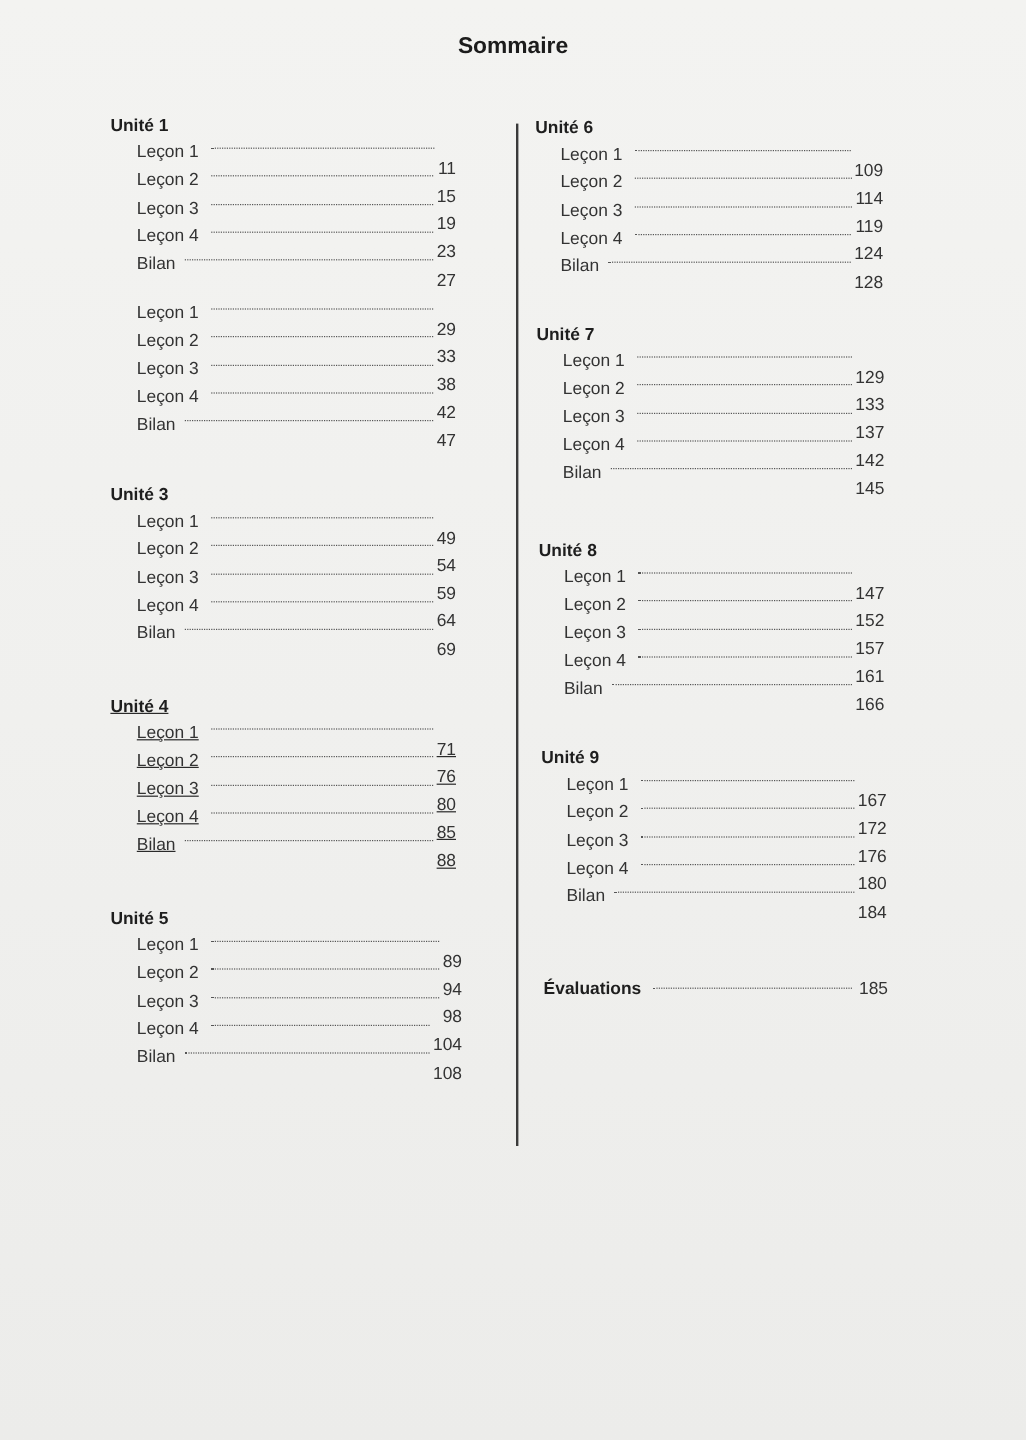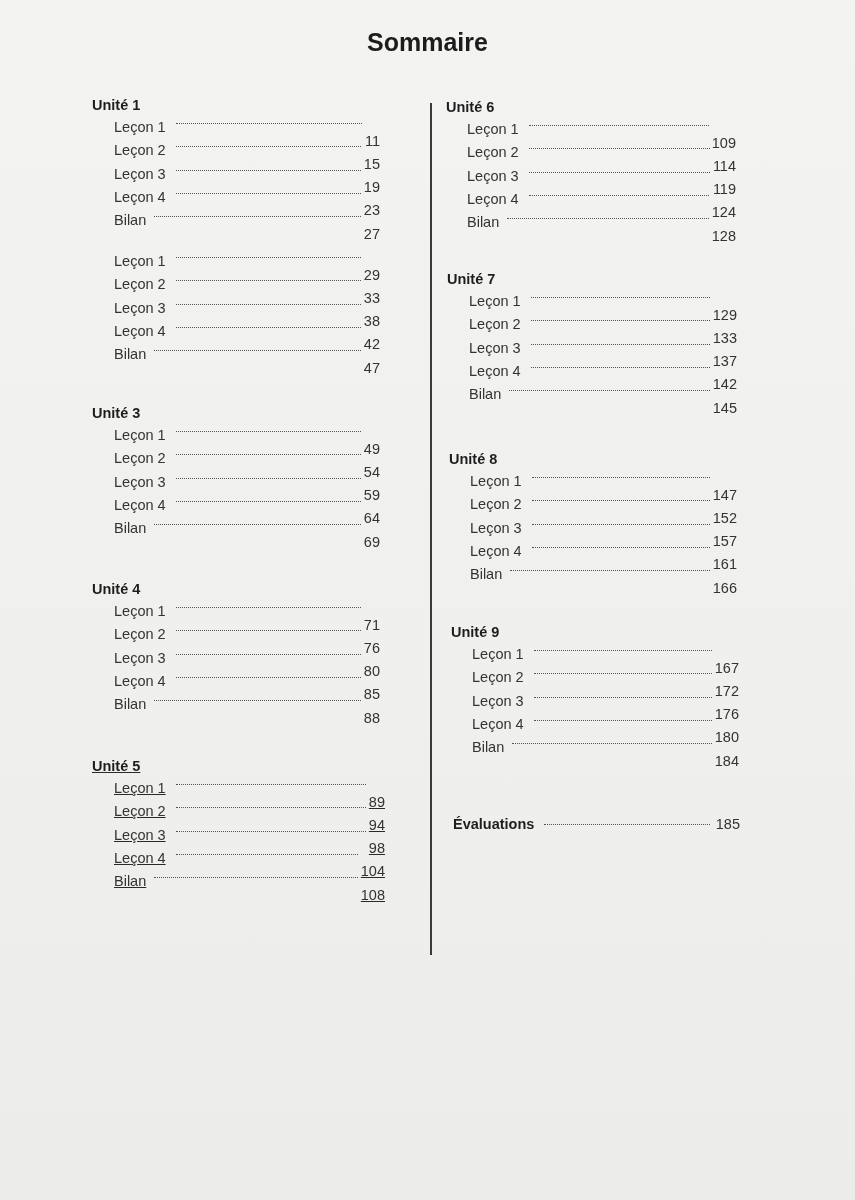--- a/index.html
+++ b/index.html
@@ -9,21 +9,21 @@
     font-family:"Liberation Sans", sans-serif;
     color:#2a2a2a;
     position:relative;
   }
   .page {
     position:absolute; left:0; top:0; width:855px; height:1200px;
     background: linear-gradient(180deg, #f3f3f1 0%, #f0f0ee 50%, #ececea 100%);
   }
   .title {
     position:absolute; top:28px; left:0; width:855px; text-align:center;
-    font-size:25px; font-weight:bold; color:#1c1c1c;
+    font-size:19px; font-weight:bold; color:#1c1c1c;
   }
   .divider {
     position:absolute; left:430px; top:103px; width:2px; height:852px;
     background:#3a3a3a;
   }
   .unit { position:absolute; }
   .unit-title {
     font-size:14.5px; font-weight:bold; color:#1e1e1e; height:22px; line-height:22px;
   }
   .entry {
@@ -138,21 +138,21 @@
           <span class="page-num">64</span>
         </div>
       <div class="entry bilan">
           <span class="label">Bilan</span>
           <span class="dots"></span>
           <span class="page-num">69</span>
         </div>
     </div>
   </div>
 
-  <div class="unit" style="left:92px; top:578px; width:288px;">
+  <div class="unit" style="left:92px; top:578px; width:288px;text-decoration:underline;">
     <div class="unit-title">Unité 4</div>
     <div style="padding-left:22px;">
       <div class="entry">
           <span class="label">Leçon 1</span>
           <span class="dots"></span>
           <span class="page-num">71</span>
         </div>
       <div class="entry">
           <span class="label">Leçon 2</span>
           <span class="dots"></span>
@@ -169,21 +169,21 @@
           <span class="page-num">85</span>
         </div>
       <div class="entry bilan">
           <span class="label">Bilan</span>
           <span class="dots"></span>
           <span class="page-num">88</span>
         </div>
     </div>
   </div>
 
-  <div class="unit" style="left:92px; top:755px; width:293px;text-decoration:underline;">
+  <div class="unit" style="left:92px; top:755px; width:293px;">
     <div class="unit-title">Unité 5</div>
     <div style="padding-left:22px;">
       <div class="entry">
           <span class="label">Leçon 1</span>
           <span class="dots"></span>
           <span class="page-num">89</span>
         </div>
       <div class="entry">
           <span class="label">Leçon 2</span>
           <span class="dots"></span>

